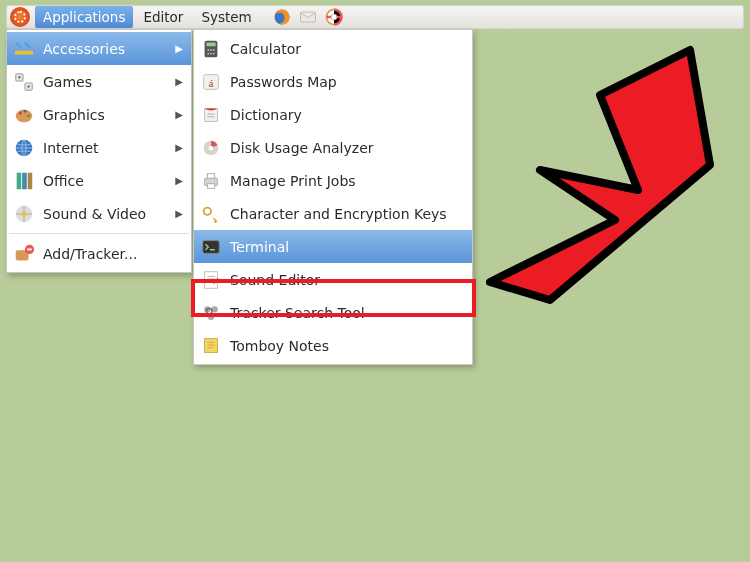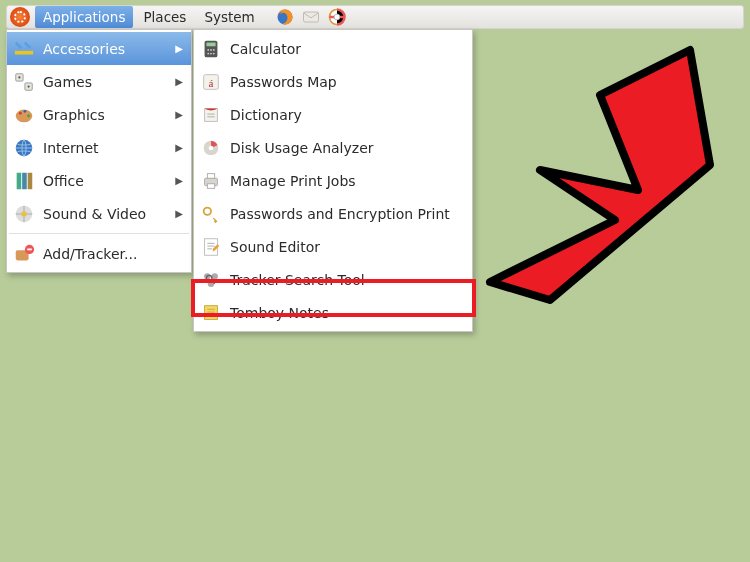--- a/index.html
+++ b/index.html
@@ -82,21 +82,21 @@
 </style>
 </head>
 <body>
 
 <div class="panel">
   <span class="distro-icon"></span>
   <div class="panel-item active">
     <span>Applications</span>
   </div>
   <div class="panel-item">
-    <span>Places</span>
+    <span>Editor</span>
   </div>
   <div class="panel-item">
     <span>System</span>
   </div>
   <span class="panel-sep"></span>
   <span class="tray-icon">
     <svg viewBox="0 0 24 24">
         <circle cx="12" cy="12" r="9" fill="#3a76c4"></circle>
         <path d="M3 12c0-5 4-9 9-9 6 0 9 5 9 9 0 5-4 9-9 9-1 0-2 0-3-1 3 0 6-3 6-7 0-3-2-6-5-6-2 0-3 1-4 2 0-1 1-3 3-4C5 6 3 9 3 12Z" fill="#f59121"></path>
       </svg>
@@ -228,21 +228,28 @@
           <rect x="8" y="4" width="8" height="5" fill="#fff" stroke="#aaa"></rect>
           <rect x="8" y="15" width="8" height="5" fill="#fff" stroke="#aaa"></rect>
         </svg></span>
     <span class="mi-label">Manage Print Jobs</span>
   </div>
   <div class="menu-item">
     <span class="mi-icon"><svg viewBox="0 0 24 24">
           <circle cx="8" cy="9" r="4" fill="none" stroke="#d9a43a" stroke-width="2"></circle>
           <path d="M11 12l8 8-2 2-2-2 1-1-2-2 1-1-3-3" fill="#d9a43a"></path>
         </svg></span>
-    <span class="mi-label">Passwords and Encryption Print</span>
+    <span class="mi-label">Character and Encryption Keys</span>
+  </div>
+  <div class="menu-item selected">
+    <span class="mi-icon"><svg viewBox="0 0 24 24">
+          <rect x="3" y="5" width="18" height="14" rx="2" fill="#333" stroke="#888"></rect>
+          <path d="M6 9l3 3-3 3M11 15h5" stroke="#9c9" stroke-width="1.5" fill="none"></path>
+        </svg></span>
+    <span class="mi-label">Terminal</span>
   </div>
   <div class="menu-item">
     <span class="mi-icon"><svg viewBox="0 0 24 24">
           <rect x="5" y="3" width="14" height="18" fill="#fff" stroke="#bbb"></rect>
           <path d="M8 8h8M8 11h8M8 14h5" stroke="#aaa"></path>
           <path d="M14 14l5-5 2 2-5 5-2 .5z" fill="#e8a33a"></path>
         </svg></span>
     <span class="mi-label">Sound Editor</span>
   </div>
   <div class="menu-item">

